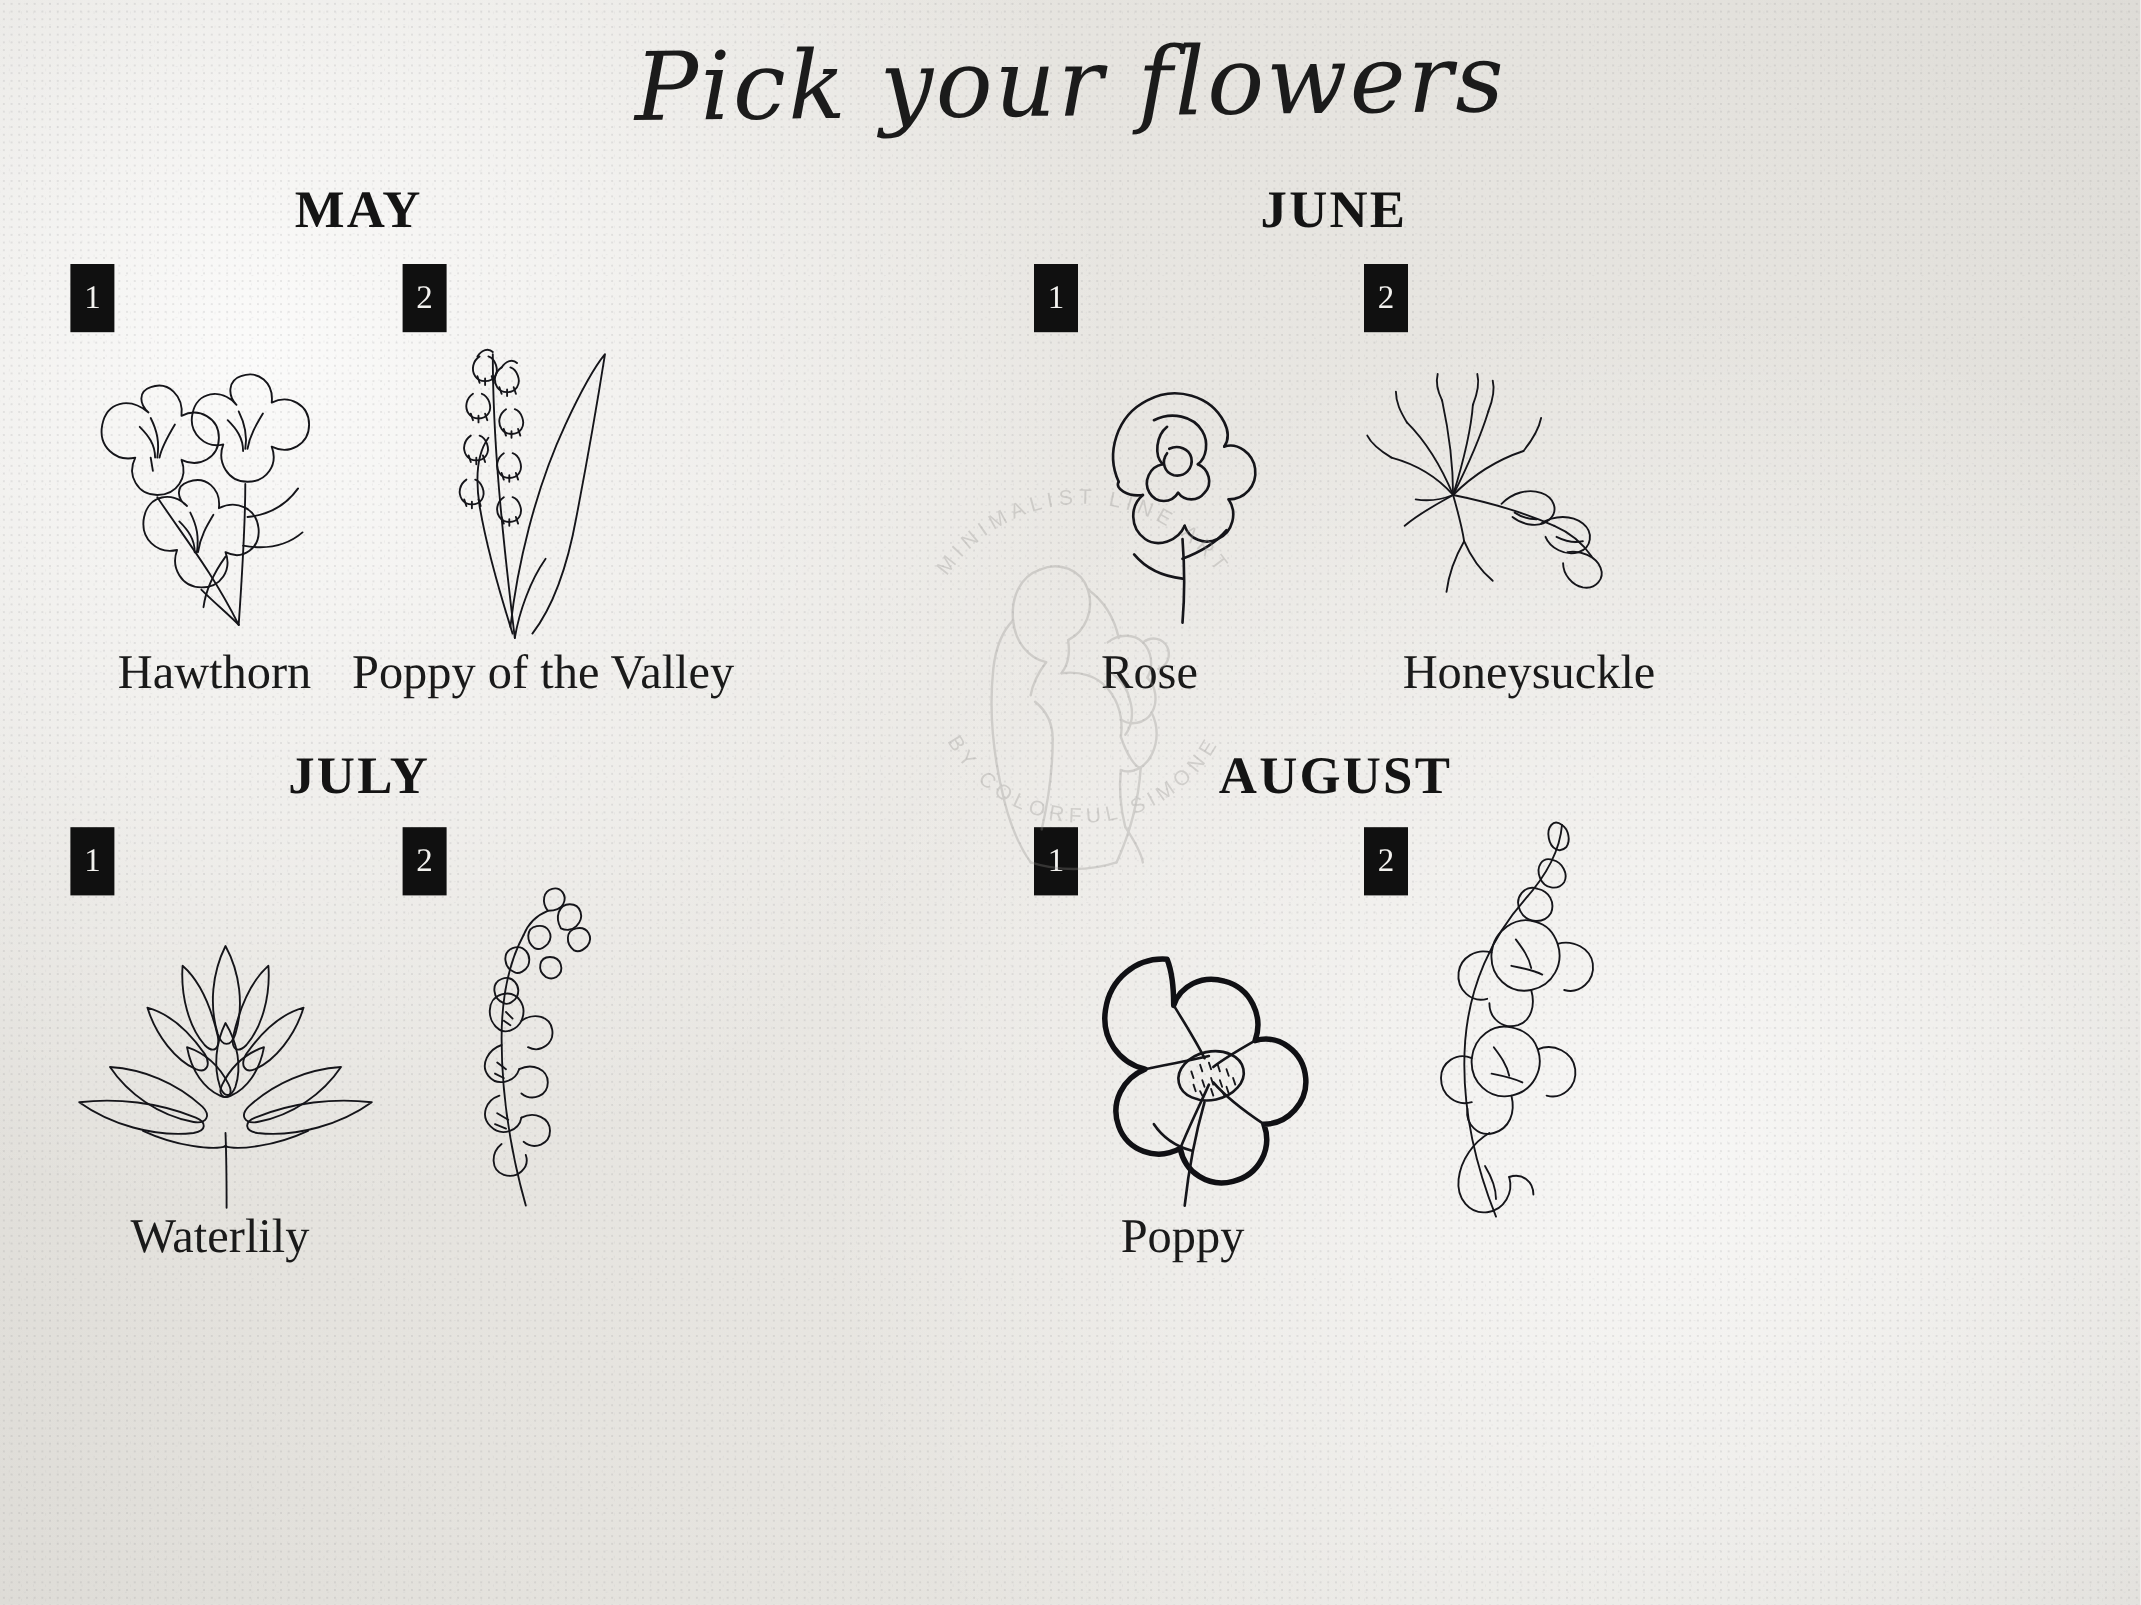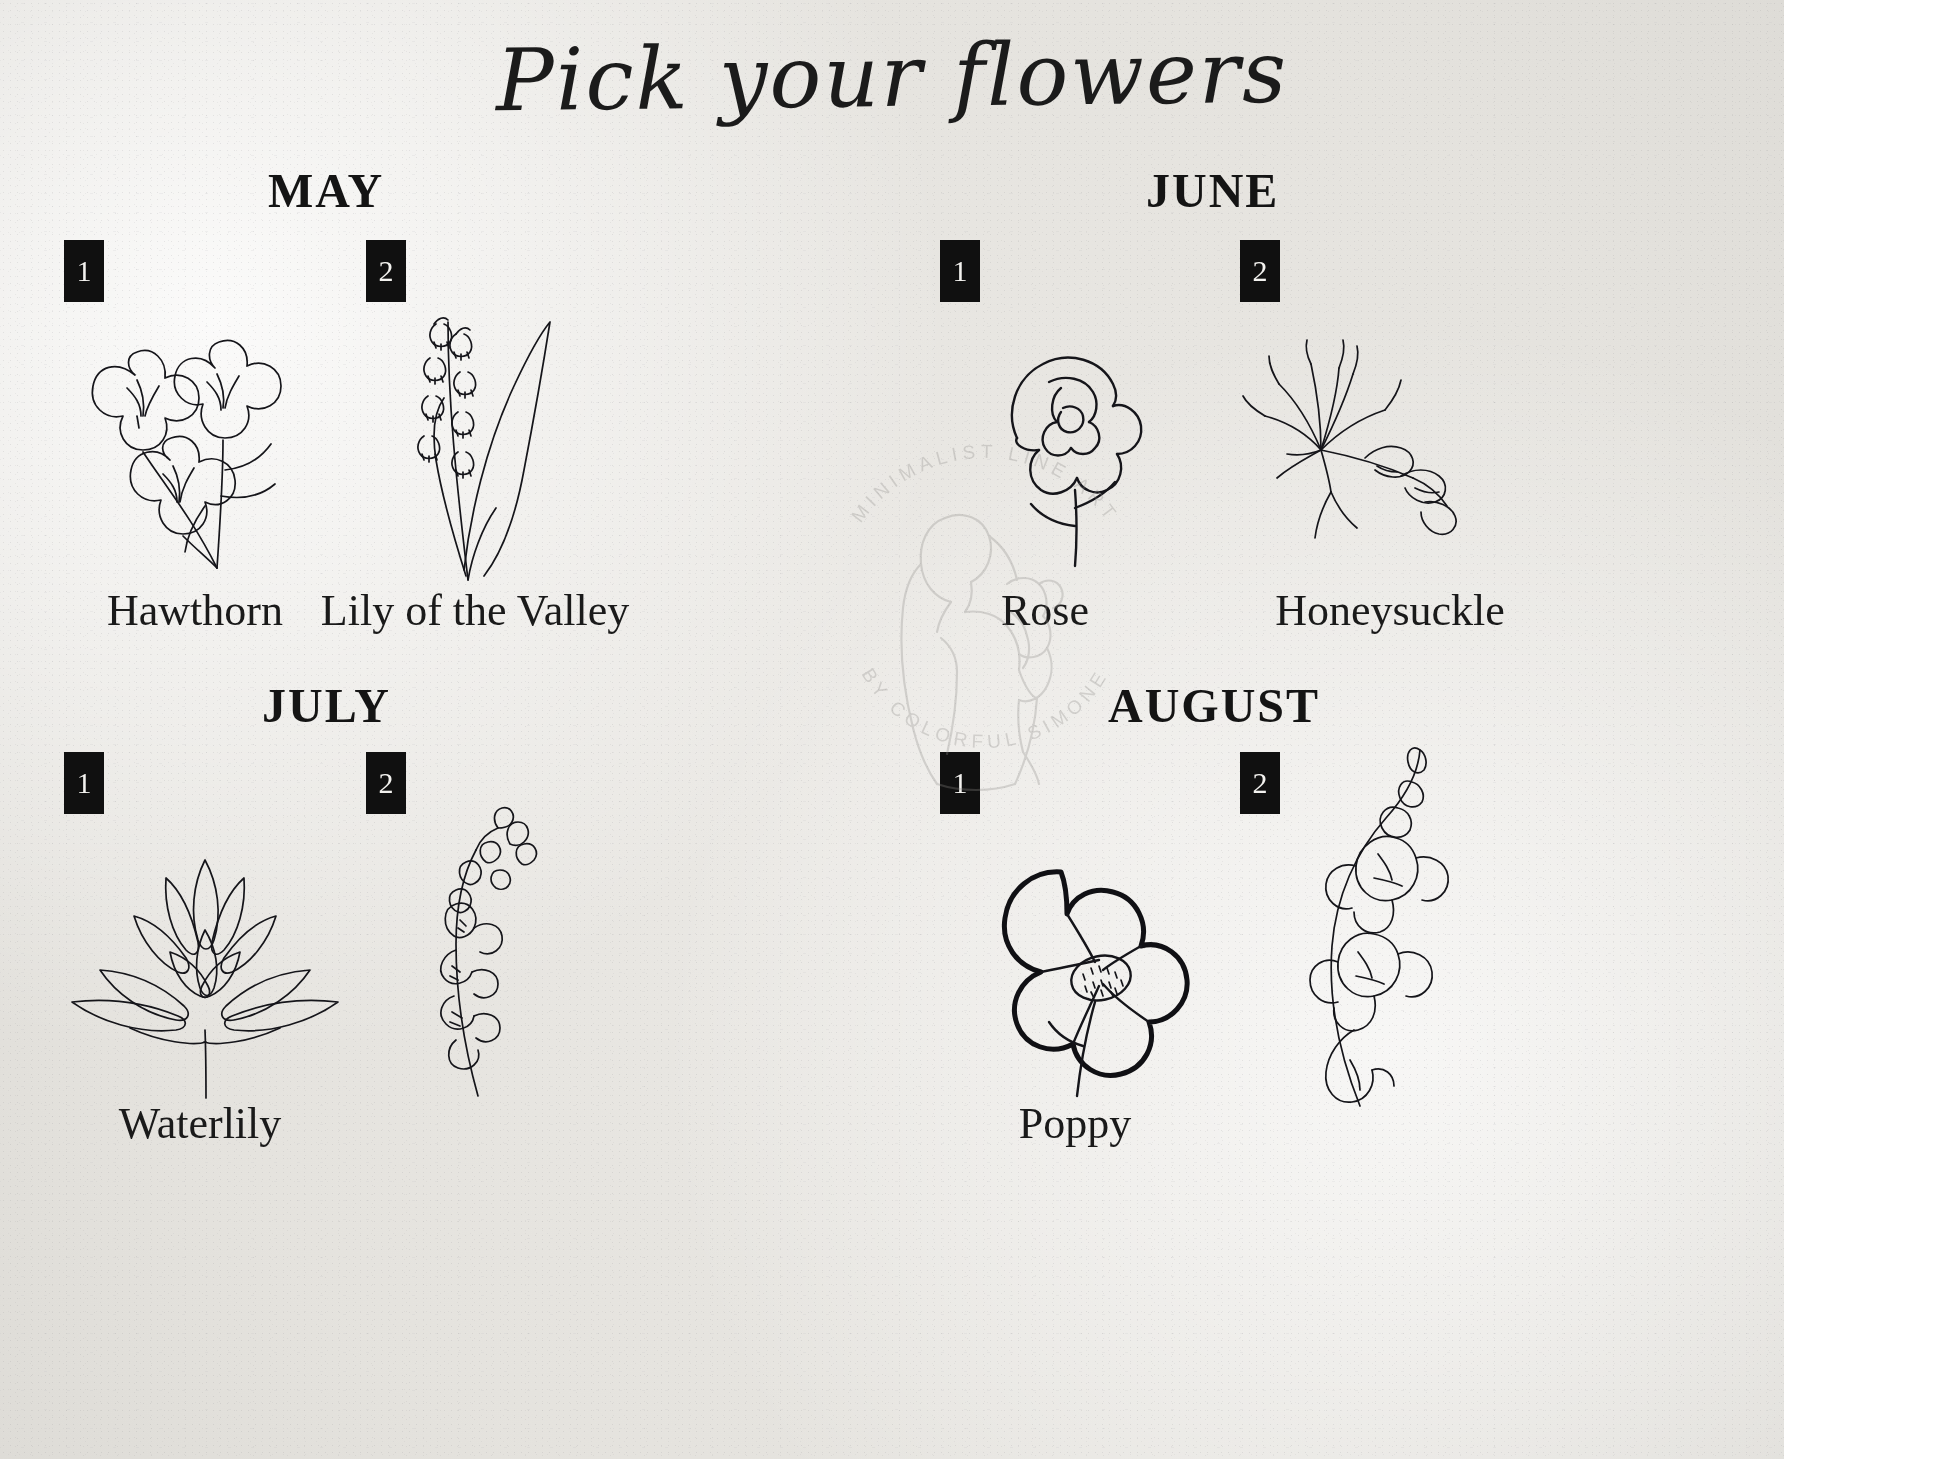--- a/index.html
+++ b/index.html
@@ -8,21 +8,21 @@
     background: #ffffff;
   }
   body {
     width: 1946px;
     height: 1459px;
     overflow: hidden;
     font-family: "Liberation Serif", serif;
   }
   .canvas {
     position: relative;
-    width: 1784px;
+    width: 1946px;
     height: 1459px;
     background-color: #efedea;
     background-image:
       radial-gradient(circle at 12% 22%, rgba(255,255,255,0.85) 0%, rgba(255,255,255,0) 38%),
       radial-gradient(circle at 78% 72%, rgba(255,255,255,0.7) 0%, rgba(255,255,255,0) 42%),
       radial-gradient(circle at 50% 50%, rgba(235,233,229,0.9) 0%, rgba(228,226,221,0.95) 70%, rgba(222,220,215,1) 100%);
     overflow: hidden;
   }
   
   .canvas::before {
@@ -204,21 +204,21 @@
       </g>
       <g class="ink-thin">
         <path d="M64 270 C70 216 86 146 114 86 C128 56 140 34 150 22 C144 60 134 118 124 170 C116 214 104 250 84 276"></path>
         <path d="M66 276 C54 238 42 196 36 160 C32 134 34 112 44 98"></path>
         <path d="M68 280 C72 256 82 228 96 208"></path>
       </g>
     </svg>
   </div>
 
   <div class="flower-name" style="left:95px; top:585px; width:200px;">Hawthorn</div>
-  <div class="flower-name" style="left:320px; top:585px; width:310px;">Lily of the Valley</div>
+  <div class="flower-name" style="left:320px; top:585px; width:310px;">Poppy of the Valley</div>
 
   <div class="month-label" style="left:1146px; top:163px;">JUNE</div>
 
   <div class="num-badge" style="left:940px; top:240px;">1</div>
   <div class="num-badge" style="left:1240px; top:240px;">2</div>
 
   <div class="flower-art" style="left:965px; top:330px;">
     <svg width="220" height="240" viewBox="0 0 220 240">
       <g class="ink">
         <path d="M52 108 C40 82 50 48 78 34 C104 20 136 30 148 54 C152 62 152 70 148 76"></path>

